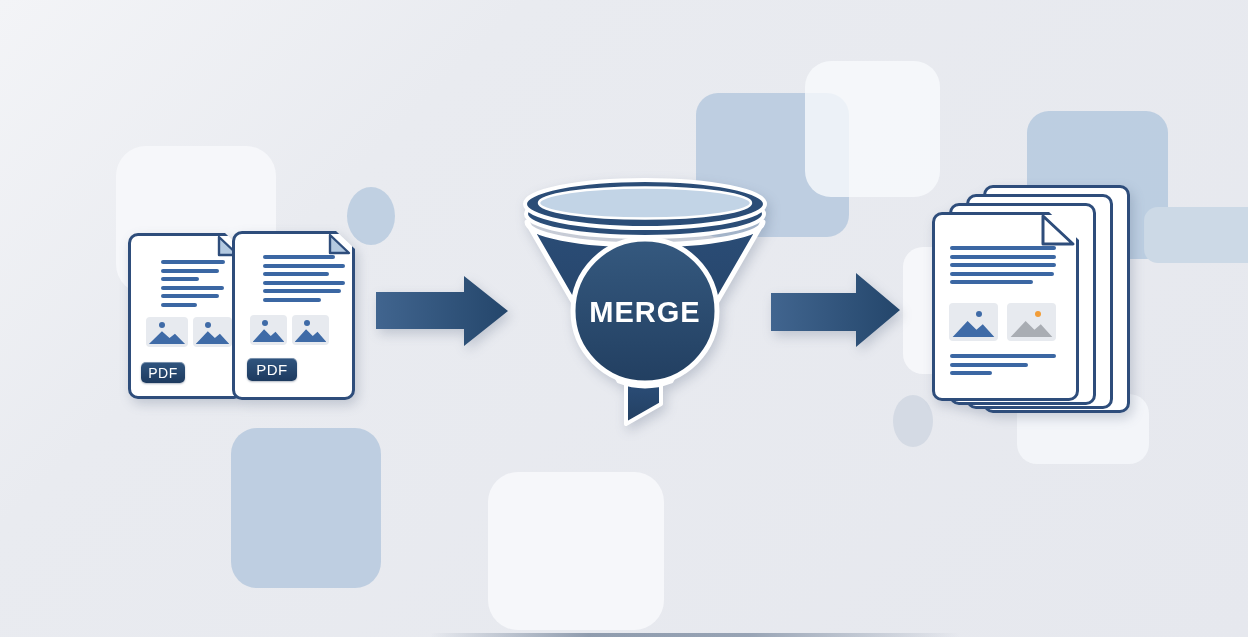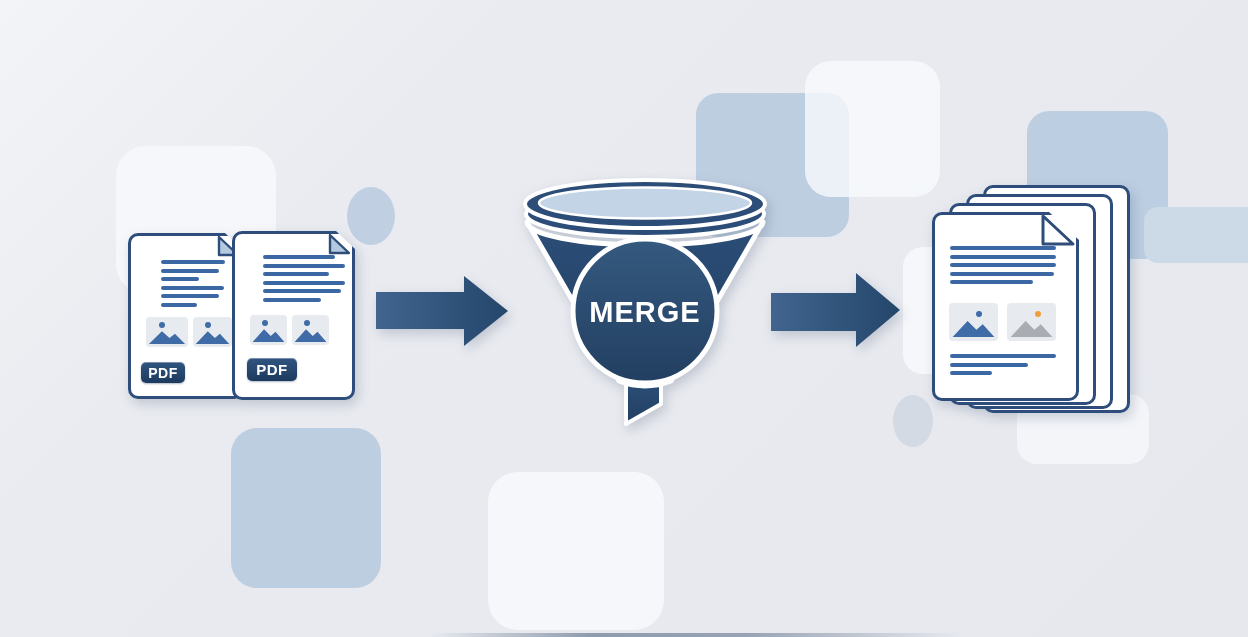--- a/index.html
+++ b/index.html
@@ -39,21 +39,21 @@
     position:absolute;left:7%;right:7%;bottom:10%;height:55%;
     clip-path:polygon(0 100%,36% 22%,57% 64%,72% 38%,100% 100%);
     background:var(--image-blue,#3f6ba7);
   }
   .mtn.gray{background:var(--image-gray,#a9adb3);}
   .ph-dot{position:absolute;width:6px;height:6px;border-radius:50%;background:var(--image-blue,#3f6ba7);}
   .ph-dot.orange{background:var(--dot-orange,#f29d38);}
   .pdf-badge{
     position:absolute;display:flex;align-items:center;justify-content:center;
     background:linear-gradient(180deg,var(--badge-bg-top,#30557f),var(--badge-bg,#1d3a5f));
-    color:#fff;font-weight:bold;border-radius:5px;letter-spacing:.5px;
+    color:#fff;font-weight:normal;border-radius:5px;letter-spacing:.5px;
     box-shadow:inset 0 1px 0 rgba(255,255,255,.35), 0 1px 2px rgba(30,50,80,.35);
   }
   .shadowed{filter:drop-shadow(3px 5px 6px rgba(50,70,100,.22));}
   .bottom-edge{
     position:absolute;left:430px;top:633px;width:530px;height:4px;
     background:linear-gradient(to right,rgba(70,95,130,0),rgba(55,79,110,.5) 30%,rgba(55,79,110,.45) 60%,rgba(70,95,130,0));
     border-radius:2px;
   }
 </style>
 </head>

